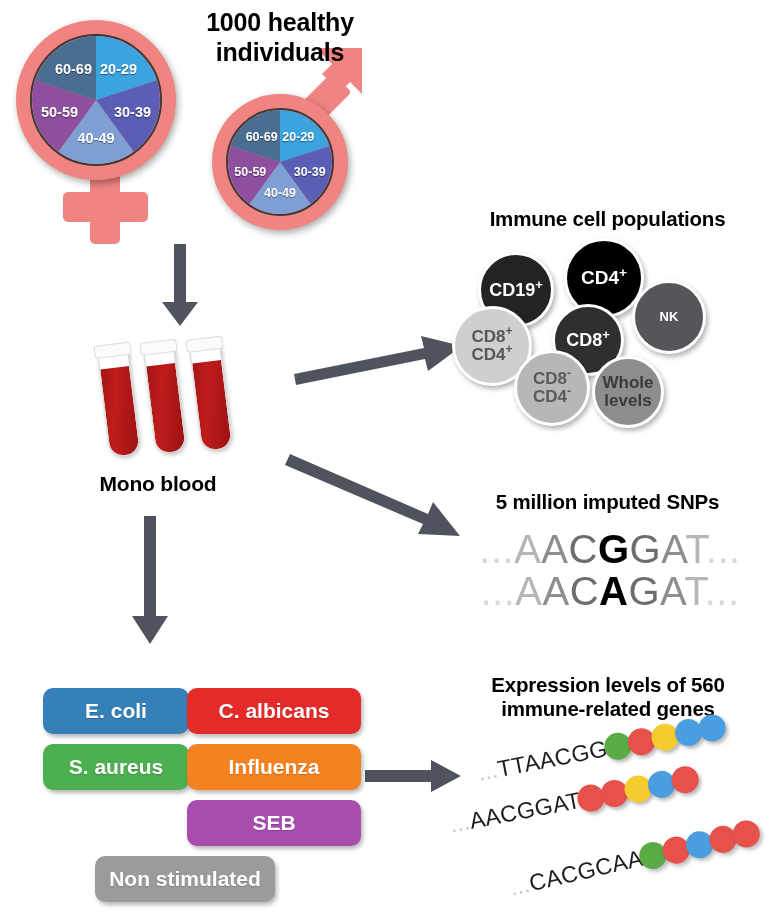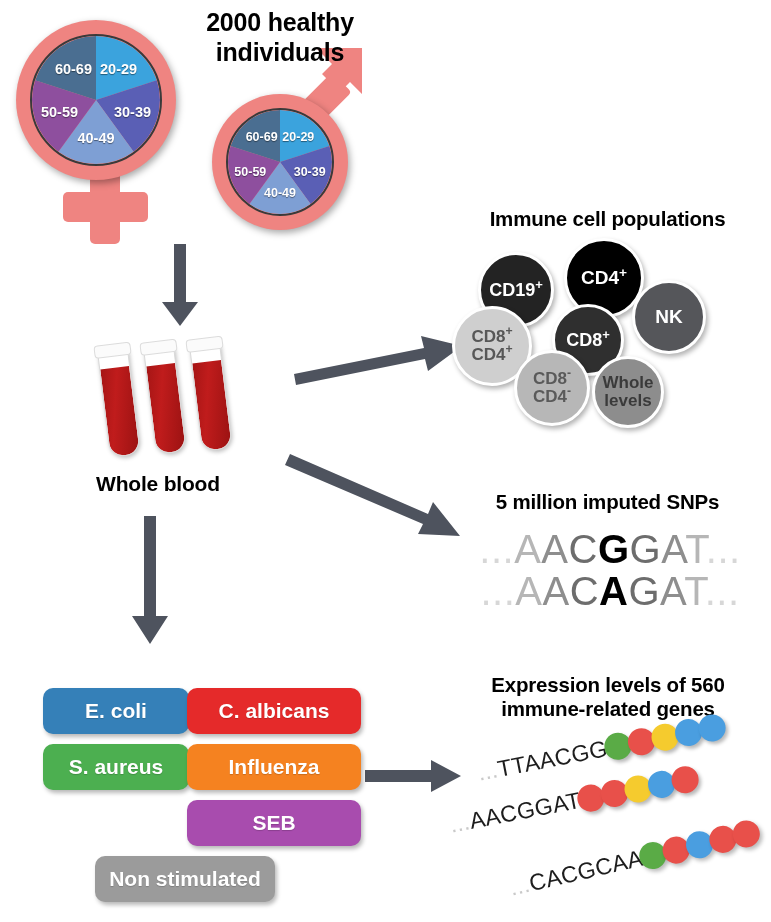--- a/index.html
+++ b/index.html
@@ -255,25 +255,25 @@
         <path d="M50 50 L2.447174185242318 34.549150281252636 A50 50 0 0 1 49.99999999999999 0 Z" fill="#4a6e91"></path>
       </svg>
       <div class="pie-label" style="left: 67.6336%; top: 25.7295%;">20-29</div>
       <div class="pie-label" style="left: 78.5317%; top: 59.2705%;">30-39</div>
       <div class="pie-label" style="left: 50%; top: 80%;">40-49</div>
       <div class="pie-label" style="left: 21.4683%; top: 59.2705%;">50-59</div>
       <div class="pie-label" style="left: 32.3664%; top: 25.7295%;">60-69</div>
     </div>
 </div>
 
-<div id="title-individuals" class="heading">2000 healthy individuals</div>
+<div id="title-individuals" class="heading">1000 healthy individuals</div>
 <div id="title-immune" class="heading">Immune cell populations</div>
 <div id="title-snps" class="heading">5 million imputed SNPs</div>
 <div id="title-expression" class="heading">Expression levels of 560 immune-related genes</div>
-<div id="label-wholeblood" class="heading">Whole blood</div>
+<div id="label-wholeblood" class="heading">Mono blood</div>
 
 <svg class="arrow-svg" style="left:160px; top:244px;" width="40" height="82" viewBox="0 0 40 82">
   <path class="arrow-fill" d="M14 0 H26 V58 H38 L20 82 L2 58 H14 Z"></path>
 </svg>
 
 <svg class="arrow-svg" style="left:292px; top:330px;" width="172" height="50" viewBox="0 0 172 50">
   <path class="arrow-fill" d="M2 44 L132 18 L129 6 L170 16 L136 41 L133 29 L4 55 Z"></path>
 </svg>
 
 <svg class="arrow-svg" style="left:288px; top:450px;" width="180" height="90" viewBox="0 0 180 90">
@@ -313,21 +313,21 @@
     <div class="cell" style="left: 26px; top: 14px; width: 76px; height: 76px; background: rgb(35, 35, 35); color: rgb(255, 255, 255); font-size: 18px;">
       <div>
         <span>CD19<sup>+</sup></span>
       </div>
     </div>
     <div class="cell" style="left: 112px; top: 0px; width: 80px; height: 80px; background: rgb(0, 0, 0); color: rgb(255, 255, 255); font-size: 19px;">
       <div>
         <span>CD4<sup>+</sup></span>
       </div>
     </div>
-    <div class="cell" style="left: 180px; top: 42px; width: 74px; height: 74px; background: rgb(85, 86, 90); color: rgb(255, 255, 255); font-size: 19px;">
+    <div class="cell" style="left: 180px; top: 42px; width: 74px; height: 74px; background: rgb(85, 86, 90); color: rgb(255, 255, 255); font-size: 13px;">
       <div>
         <span>NK</span>
       </div>
     </div>
     <div class="cell" style="left: 100px; top: 66px; width: 72px; height: 72px; background: rgb(47, 47, 47); color: rgb(255, 255, 255); font-size: 18px;">
       <div>
         <span>CD8<sup>+</sup></span>
       </div>
     </div>
     <div class="cell" style="left: 0px; top: 68px; width: 80px; height: 80px; background: rgb(207, 207, 207); color: rgb(87, 87, 87); font-size: 17px;">

